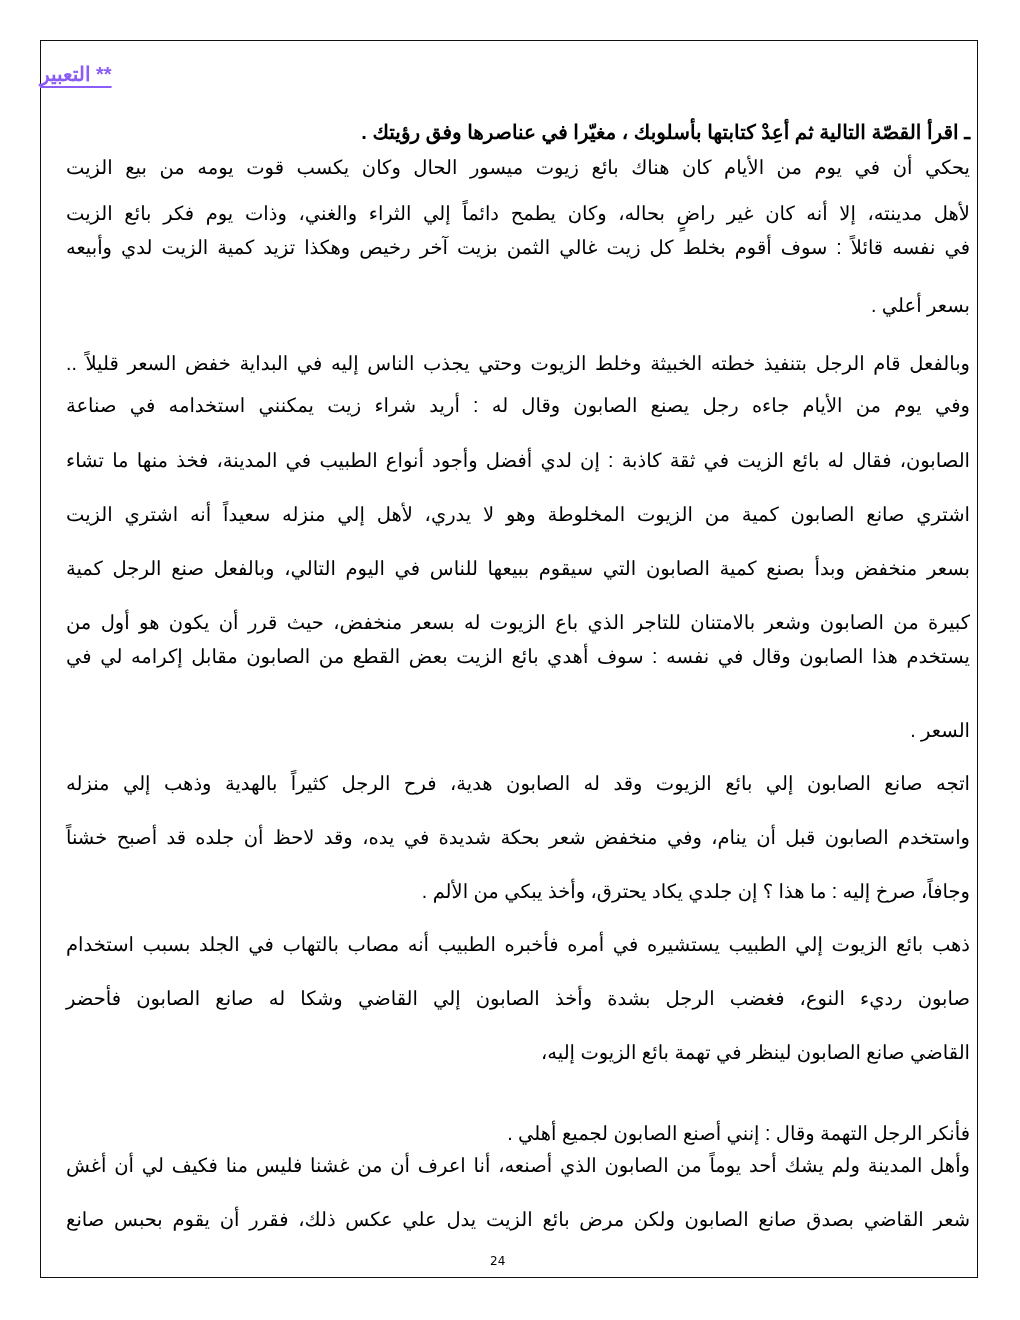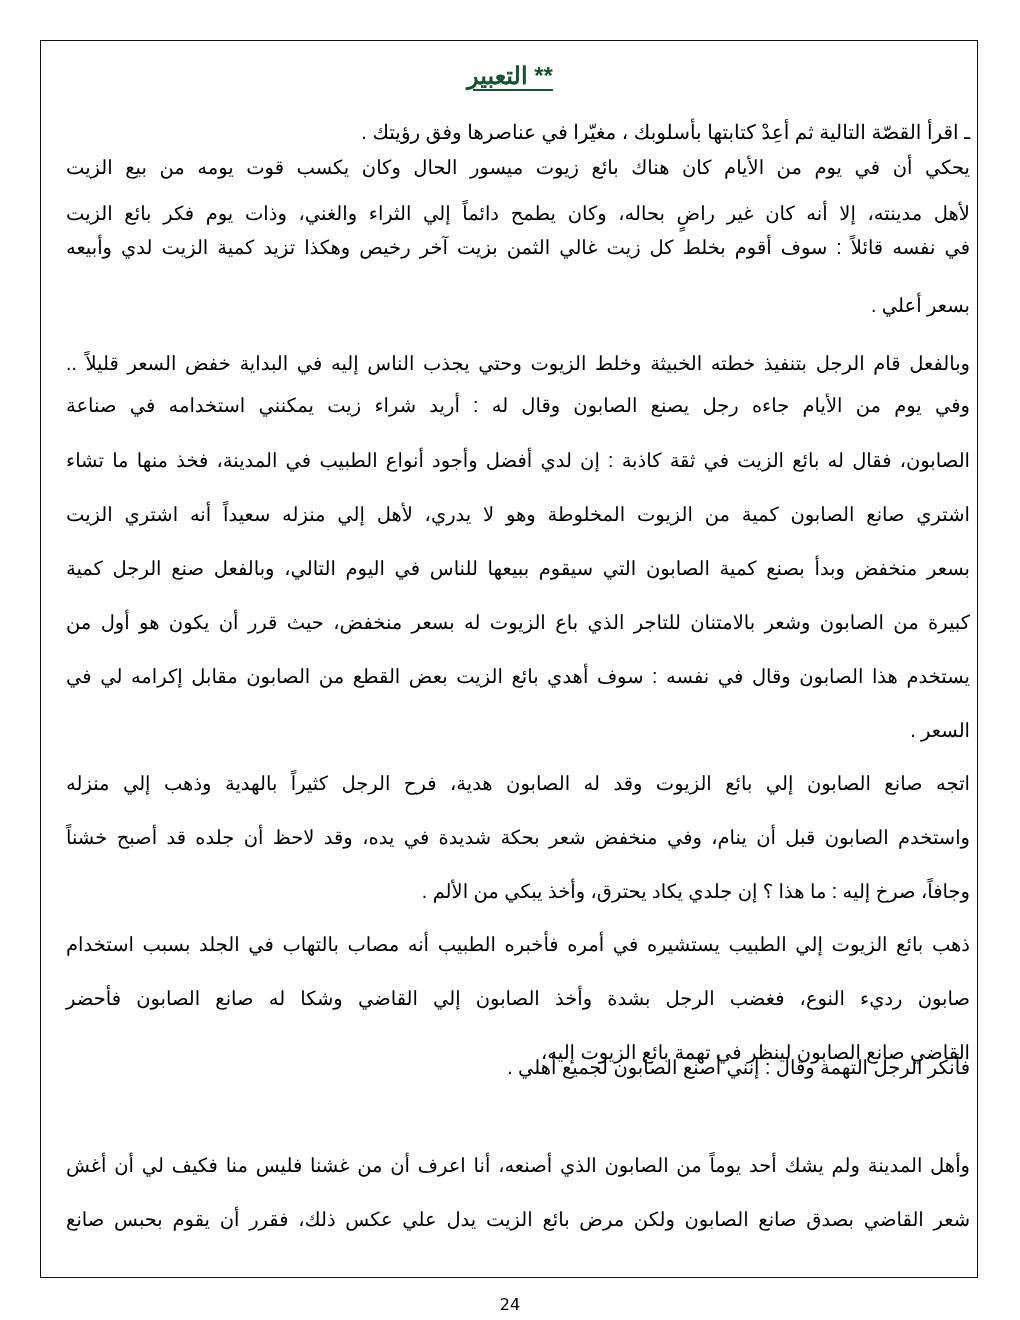--- a/index.html
+++ b/index.html
@@ -2,41 +2,41 @@
 <html><head>
 <meta charset="utf-8">
 <style>
   html, body { margin: 0; padding: 0; background: #ffffff; }
   body { width: 1020px; height: 1320px; position: relative; overflow: hidden; }
   .page-frame {
     position: absolute; left: 40px; top: 40px; width: 938px; height: 1238px;
     border: 1.5px solid #111111; box-sizing: border-box;
   }
   .title {
-    position: absolute; top: 62px; left: 40px; width: 940px; text-align: center;
-    font-family: "Liberation Sans", sans-serif; font-weight: bold; font-size: 24px;
-    color: #14532d; direction: rtl;
+    position: absolute; top: 62px; left: 40px; width: 940px; text-align: left;
+    font-family: "Liberation Sans", sans-serif; font-weight: bold; font-size: 20px;
+    color: #8b5cf6; direction: rtl;
   }
   .title span { text-decoration: underline; text-underline-offset: 5px; }
   .instruction {
     position: absolute; top: 120px; right: 50px; width: 900px;
-    font-family: "Liberation Sans", sans-serif; font-weight: normal; font-size: 20px;
+    font-family: "Liberation Sans", sans-serif; font-weight: bold; font-size: 20px;
     color: #000; direction: rtl; text-align: right; white-space: nowrap;
   }
   .line {
     position: absolute; right: 50px; width: 904px; height: 30px;
     font-family: "Liberation Sans", sans-serif; font-size: 19.5px; color: #000;
     direction: rtl; text-align: justify; text-align-last: justify; white-space: nowrap;
     line-height: 30px;
     margin-left: 11px;
   }
   .line.short { text-align-last: right; width: auto; }
   .page-number {
-    position: absolute; top: 1254px; left: 490px; width: 40px; text-align: center;
-    font-family: "DejaVu Sans", sans-serif; font-size: 16px; color: #000; margin-top: 41px;
+    position: absolute; top: 1254px; left: 490px; width: 40px; text-align: left;
+    font-family: "DejaVu Sans", sans-serif; font-size: 12px; color: #000;
   }
 </style>
 </head>
 <body>
 
 <div class="page-frame"></div>
 
 <div class="title">
   <span>** التعبير</span>
 </div>
@@ -46,25 +46,25 @@
 <div class="line" style="top:152px">يحكي أن في يوم من الأيام كان هناك بائع زيوت ميسور الحال وكان يكسب قوت يومه من بيع الزيت</div>
 <div class="line" style="top:198px">لأهل مدينته، إلا أنه كان غير راضٍ بحاله، وكان يطمح دائماً إلي الثراء والغني، وذات يوم فكر بائع الزيت</div>
 <div class="line" style="top:232px">في نفسه قائلاً : سوف أقوم بخلط كل زيت غالي الثمن بزيت آخر رخيص وهكذا تزيد كمية الزيت لدي وأبيعه</div>
 <div class="line short" style="top:290px">بسعر أعلي .</div>
 <div class="line" style="top:348px">وبالفعل قام الرجل بتنفيذ خطته الخبيثة وخلط الزيوت وحتي يجذب الناس إليه في البداية خفض السعر قليلاً ..</div>
 <div class="line" style="top:390px">وفي يوم من الأيام جاءه رجل يصنع الصابون وقال له : أريد شراء زيت يمكنني استخدامه في صناعة</div>
 <div class="line" style="top:445px">الصابون، فقال له بائع الزيت في ثقة كاذبة : إن لدي أفضل وأجود أنواع الطبيب في المدينة، فخذ منها ما تشاء</div>
 <div class="line" style="top:499px">اشتري صانع الصابون كمية من الزيوت المخلوطة وهو لا يدري، لأهل إلي منزله سعيداً أنه اشتري الزيت</div>
 <div class="line" style="top:553px">بسعر منخفض وبدأ بصنع كمية الصابون التي سيقوم ببيعها للناس في اليوم التالي، وبالفعل صنع الرجل كمية</div>
 <div class="line" style="top:607px">كبيرة من الصابون وشعر بالامتنان للتاجر الذي باع الزيوت له بسعر منخفض، حيث قرر أن يكون هو أول من</div>
-<div class="line" style="top:661px">يستخدم هذا الصابون وقال في نفسه : سوف أهدي بائع الزيت بعض القطع من الصابون مقابل إكرامه لي في</div>
+<div class="line" style="top:641px">يستخدم هذا الصابون وقال في نفسه : سوف أهدي بائع الزيت بعض القطع من الصابون مقابل إكرامه لي في</div>
 <div class="line short" style="top:715px">السعر .</div>
 <div class="line" style="top:768px">اتجه صانع الصابون إلي بائع الزيوت وقد له الصابون هدية، فرح الرجل كثيراً بالهدية وذهب إلي منزله</div>
 <div class="line" style="top:822px">واستخدم الصابون قبل أن ينام، وفي منخفض شعر بحكة شديدة في يده، وقد لاحظ أن جلده قد أصبح خشناً</div>
 <div class="line short" style="top:876px">وجافاً، صرخ إليه : ما هذا ؟ إن جلدي يكاد يحترق، وأخذ يبكي من الألم .</div>
 <div class="line" style="top:929px">ذهب بائع الزيوت إلي الطبيب يستشيره في أمره فأخبره الطبيب أنه مصاب بالتهاب في الجلد بسبب استخدام</div>
 <div class="line" style="top:983px">صابون رديء النوع، فغضب الرجل بشدة وأخذ الصابون إلي القاضي وشكا له صانع الصابون فأحضر</div>
 <div class="line short" style="top:1037px">القاضي صانع الصابون لينظر في تهمة بائع الزيوت إليه،</div>
-<div class="line short" style="top:1052px">فأنكر الرجل التهمة وقال : إنني أصنع الصابون لجميع أهلي .</div>
+<div class="line short" style="top:1118px">فأنكر الرجل التهمة وقال : إنني أصنع الصابون لجميع أهلي .</div>
 <div class="line" style="top:1150px">وأهل المدينة ولم يشك أحد يوماً من الصابون الذي أصنعه، أنا اعرف أن من غشنا فليس منا فكيف لي أن أغش</div>
 <div class="line" style="top:1204px">شعر القاضي بصدق صانع الصابون ولكن مرض بائع الزيت يدل علي عكس ذلك، فقرر أن يقوم بحبس صانع</div>
 
 <div class="page-number">24</div>
 
 </body></html>

